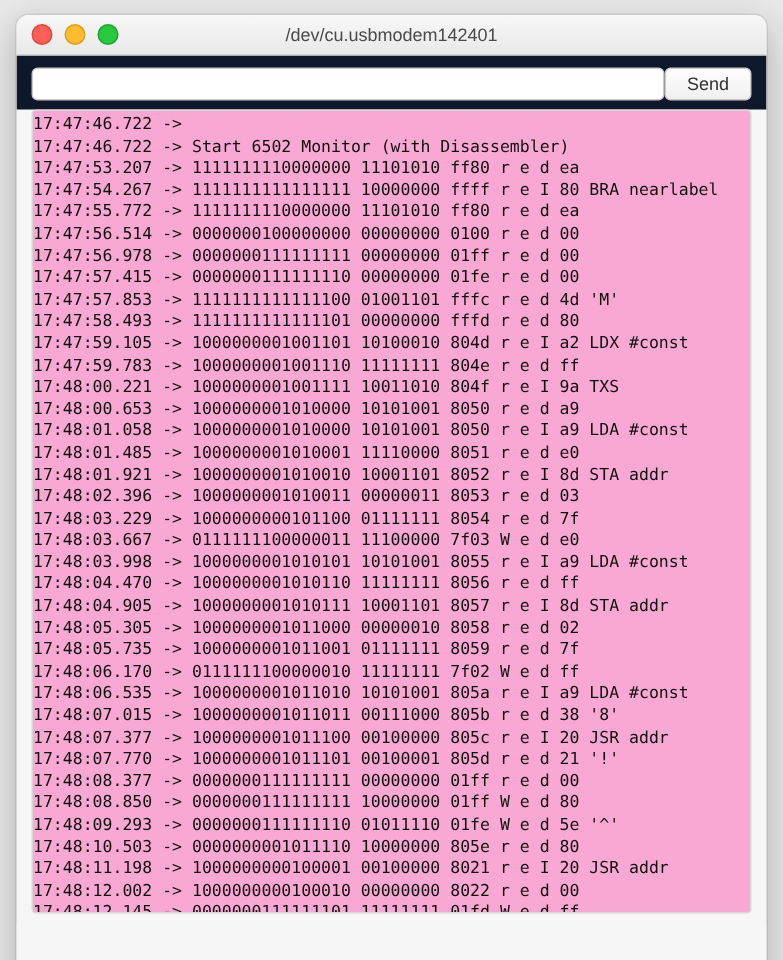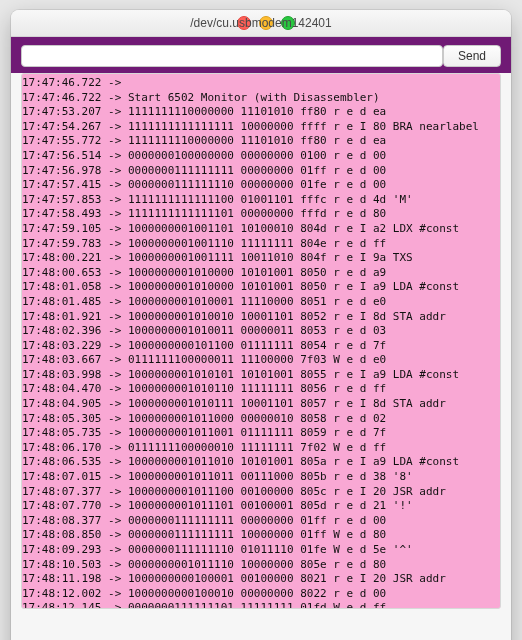--- a/index.html
+++ b/index.html
@@ -17,21 +17,20 @@
     box-shadow: 0 8px 24px rgba(0,0,0,0.25), 0 0 0 1px rgba(0,0,0,0.08);
     overflow: hidden;
   }
   .titlebar {
     height: 26px;
     background: linear-gradient(#f8f8f8,#e9e9e9);
     border-bottom: 1px solid #d4d4d4;
     display: flex;
     align-items: center;
     position: relative;
-    justify-content: center;
   }
   .traffic {
     display: flex;
     gap: 8px;
     padding-left: 10px;
   }
   .dot { width: 12px; height: 12px; border-radius: 50%; }
   .red { background: #ff5f57; border: 0.5px solid #e04840; }
   .yellow { background: #febc2e; border: 0.5px solid #dba023; }
   .green { background: #28c840; border: 0.5px solid #1fa331; }
@@ -40,21 +39,21 @@
     left: 0; right: 0;
     text-align: center;
     font-size: 12px;
     color: #4a4a4a;
     pointer-events: none;
   }
   .toprow {
     display: flex;
     gap: 0;
     padding: 8px 10px 6px 10px;
-    background: #701a75;
+    background: #0f172a;
   }
   .cmdinput {
     flex: 1;
     height: 20px;
     border: 1px solid #c9c9c9;
     border-radius: 4px;
     background: #ffffff;
     padding: 0 6px;
     font-size: 12px;
   }

